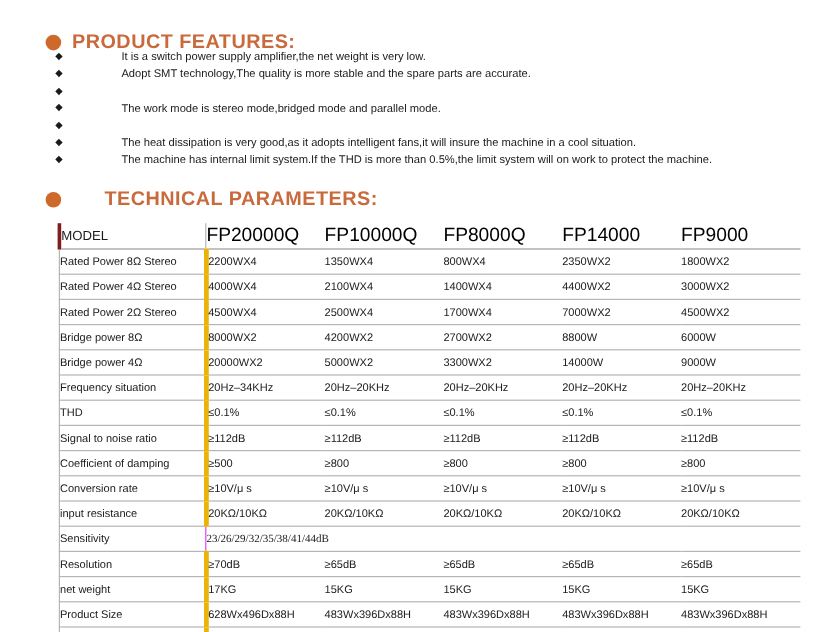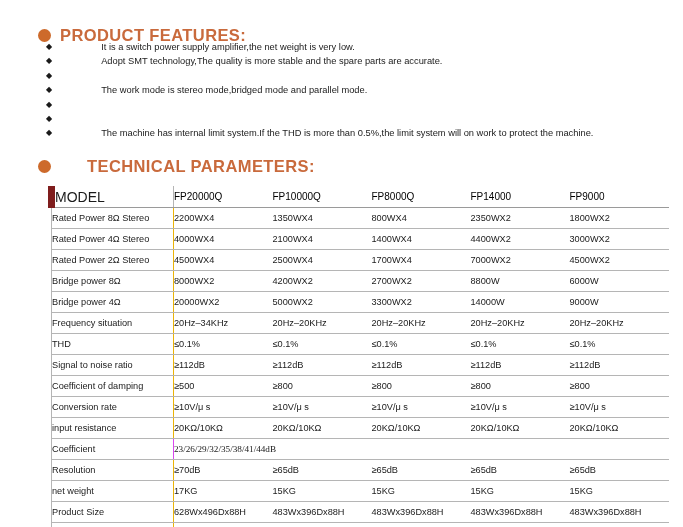--- a/index.html
+++ b/index.html
@@ -99,31 +99,31 @@
     border-left: 1px solid #b5b5b5;
     white-space: nowrap;
   }
   .cell-value {
     font-size: 9.2px;
     color: #1a1a1a;
     padding-left: 6px;
     white-space: nowrap;
   }
   .cell-value.first-val {
-    border-left: 1px solid #eab308;
+    border-left: 4px solid #eab308;
   }
   .cell-head-label {
-    font-size: 14px;
+    font-size: 11px;
     color: #1a1a1a;
     padding-left: 5px;
-    border-left: 7px solid #7f1d1d;
+    border-left: 3px solid #7f1d1d;
     white-space: nowrap;
   }
   .cell-head-model {
-    font-size: 10px;
+    font-size: 16px;
     font-weight: bold;
     color: #000000;
     padding-left: 6px;
     white-space: nowrap;
     margin-left: 12px;
   }
   .cell-head-model.first-val {
     border-left: 1px solid #b5b5b5;
   }
   .cell-merged {
@@ -157,20 +157,21 @@
     </div>
     <div class="feature-item">
       <span class="feature-bullet">◆</span>
       <span class="feature-text">The work mode is stereo mode,bridged mode and parallel mode.</span>
     </div>
     <div class="feature-item">
       <span class="feature-bullet">◆</span>
     </div>
     <div class="feature-item">
       <span class="feature-bullet">◆</span>
+      <span class="feature-text">The heat dissipation is very good,as it adopts intelligent fans,it will insure the machine in a cool situation.</span>
     </div>
     <div class="feature-item">
       <span class="feature-bullet">◆</span>
       <span class="feature-text">The machine has internal limit system.If the THD is more than 0.5%,the limit system will on work to protect the machine.</span>
     </div>
   </div>
 
 <div class="section-heading" id="heading-parameters">
   <span class="heading-dot"></span>
   <span class="heading-text">TECHNICAL PARAMETERS:</span>
@@ -278,21 +279,21 @@
       </tr>
       <tr>
         <td class="cell-label">input resistance</td>
         <td class="cell-value first-val">20KΩ/10KΩ</td>
         <td class="cell-value">20KΩ/10KΩ</td>
         <td class="cell-value">20KΩ/10KΩ</td>
         <td class="cell-value">20KΩ/10KΩ</td>
         <td class="cell-value">20KΩ/10KΩ</td>
       </tr>
       <tr>
-        <td class="cell-label">Coefficient</td>
+        <td class="cell-label">Sensitivity</td>
         <td class="cell-merged" colspan="5">23/26/29/32/35/38/41/44dB</td>
       </tr>
       <tr>
         <td class="cell-label">Resolution</td>
         <td class="cell-value first-val">≥70dB</td>
         <td class="cell-value">≥65dB</td>
         <td class="cell-value">≥65dB</td>
         <td class="cell-value">≥65dB</td>
         <td class="cell-value">≥65dB</td>
       </tr>

